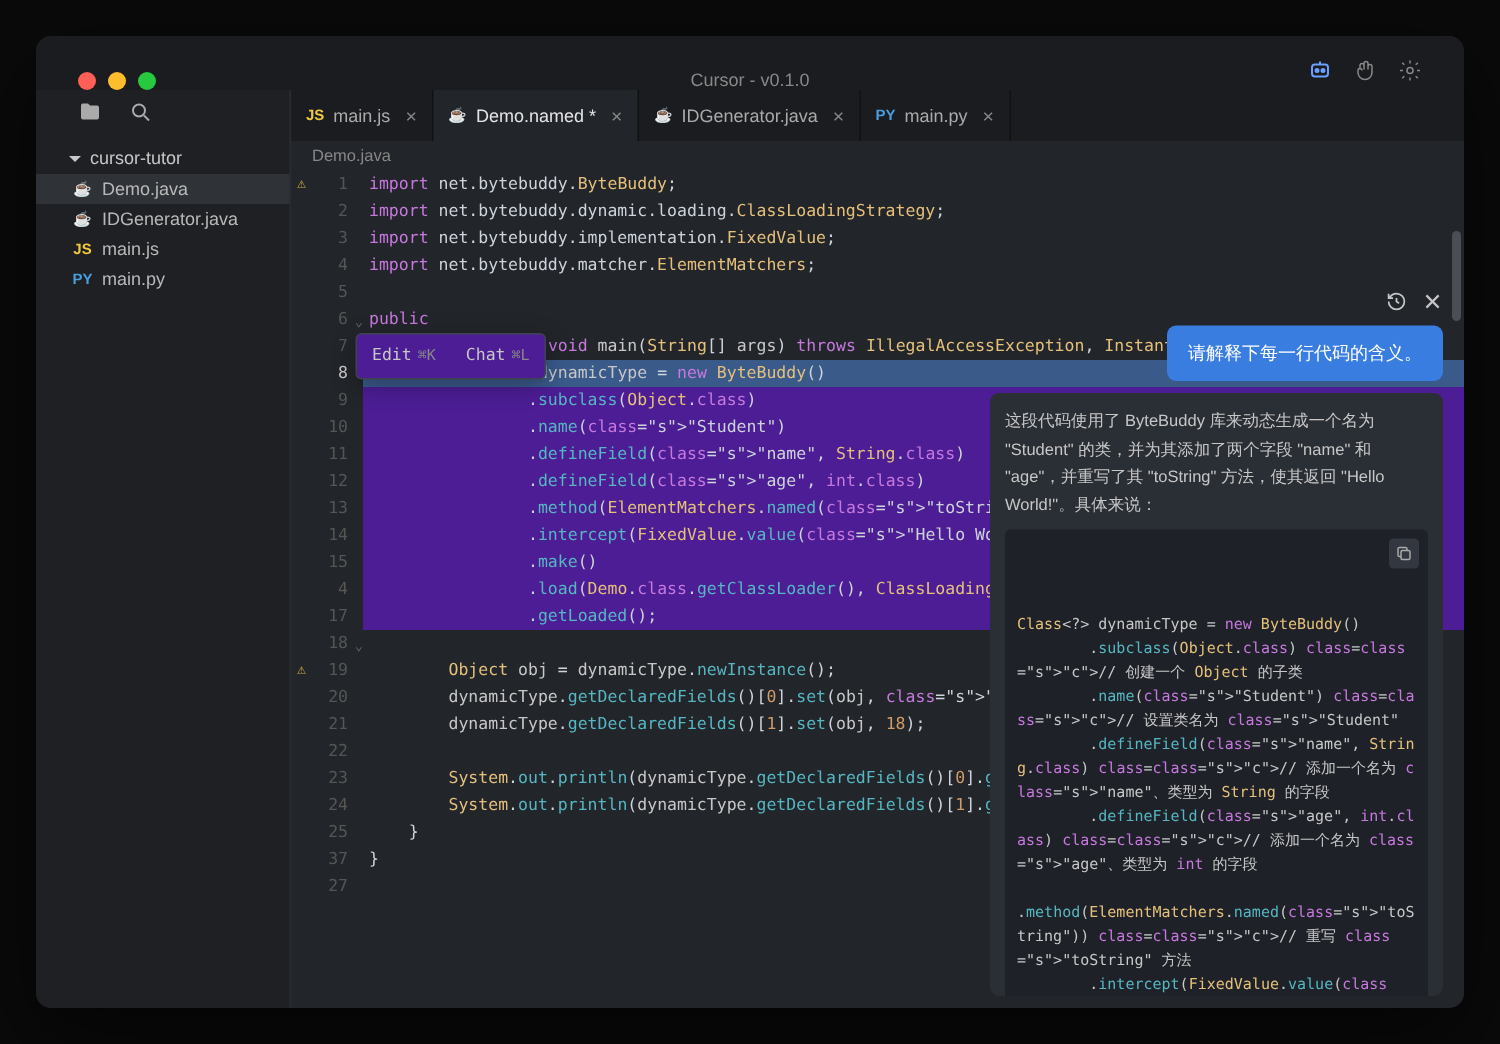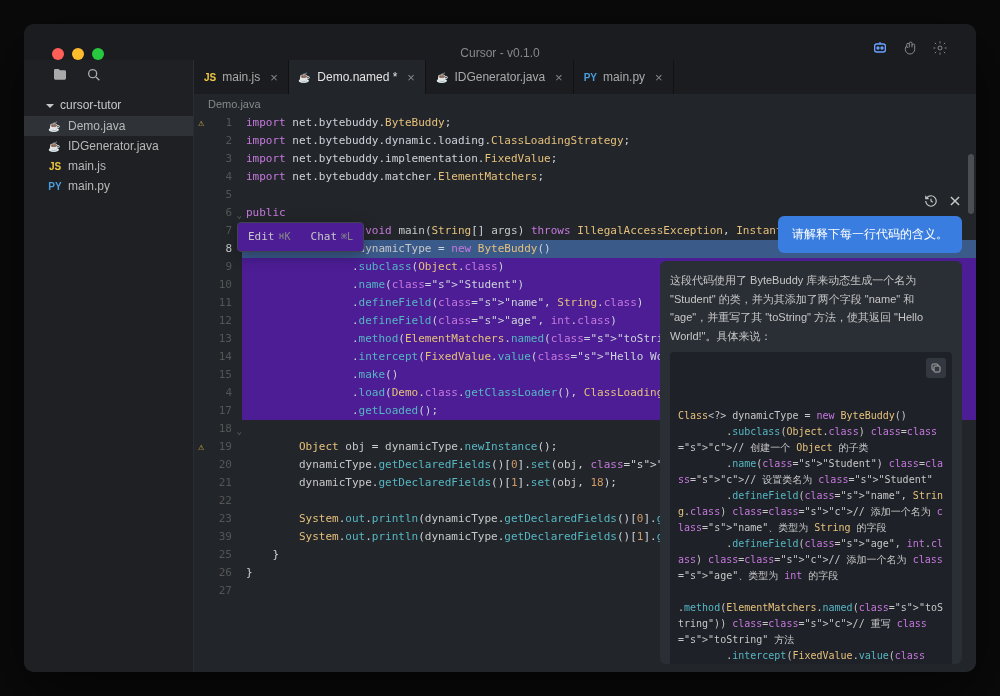--- a/index.html
+++ b/index.html
@@ -171,23 +171,23 @@
             <div class="ln">14</div>
             <div class="ln">15</div>
             <div class="ln">4</div>
             <div class="ln">17</div>
             <div class="ln">18<span class="fold">⌄</span></div>
             <div class="ln warn">19</div>
             <div class="ln">20</div>
             <div class="ln">21</div>
             <div class="ln">22</div>
             <div class="ln">23</div>
-            <div class="ln">39</div>
+            <div class="ln">24</div>
             <div class="ln">25</div>
-            <div class="ln">26</div>
+            <div class="ln">37</div>
             <div class="ln">27</div>
           </div>
         <div class="code" id="code"><div class="code-line"><span class="k">import</span> net.bytebuddy.<span class="t">ByteBuddy</span>;</div><div class="code-line"><span class="k">import</span> net.bytebuddy.dynamic.loading.<span class="t">ClassLoadingStrategy</span>;</div><div class="code-line"><span class="k">import</span> net.bytebuddy.implementation.<span class="t">FixedValue</span>;</div><div class="code-line"><span class="k">import</span> net.bytebuddy.matcher.<span class="t">ElementMatchers</span>;</div><div class="code-line"></div><div class="code-line"><span class="k">public</span></div><div class="code-line">    <span class="k">public</span> <span class="k">static</span> <span class="k">void</span> <span class="v">main</span>(<span class="t">String</span>[] <span class="v">args</span>) <span class="k">throws</span> <span class="t">IllegalAccessException</span>, <span class="t">InstantiationException</span> {</div><div class="code-line sel act">        <span class="t">Class</span>&lt;?&gt; <span class="v">dynamicType</span> = <span class="k">new</span> <span class="t">ByteBuddy</span>()</div><div class="code-line sel">                .<span class="m">subclass</span>(<span class="t">Object</span>.<span class="k">class</span>)</div><div class="code-line sel">                .<span class="m">name</span>(<span <span="" class="k">class</span>="s"&gt;"Student")</div><div class="code-line sel">                .<span class="m">defineField</span>(<span <span="" class="k">class</span>="s"&gt;"name", <span class="t">String</span>.<span class="k">class</span>)</div><div class="code-line sel">                .<span class="m">defineField</span>(<span <span="" class="k">class</span>="s"&gt;"age", <span class="k">int</span>.<span class="k">class</span>)</div><div class="code-line sel">                .<span class="m">method</span>(<span class="t">ElementMatchers</span>.<span class="m">named</span>(<span <span="" class="k">class</span>="s"&gt;"toString"))</div><div class="code-line sel">                .<span class="m">intercept</span>(<span class="t">FixedValue</span>.<span class="m">value</span>(<span <span="" class="k">class</span>="s"&gt;"Hello World!"))</div><div class="code-line sel">                .<span class="m">make</span>()</div><div class="code-line sel">                .<span class="m">load</span>(<span class="t">Demo</span>.<span class="k">class</span>.<span class="m">getClassLoader</span>(), <span class="t">ClassLoadingStrat</span></div><div class="code-line sel">                .<span class="m">getLoaded</span>();</div><div class="code-line"></div><div class="code-line">        <span class="t">Object</span> <span class="v">obj</span> = <span class="v">dynamicType</span>.<span class="m">newInstance</span>();</div><div class="code-line">        <span class="v">dynamicType</span>.<span class="m">getDeclaredFields</span>()[<span class="n">0</span>].<span class="m">set</span>(<span class="v">obj</span>, <span <span="" class="k">class</span>="s"&gt;"Tom");</div><div class="code-line">        <span class="v">dynamicType</span>.<span class="m">getDeclaredFields</span>()[<span class="n">1</span>].<span class="m">set</span>(<span class="v">obj</span>, <span class="n">18</span>);</div><div class="code-line"></div><div class="code-line">        <span class="t">System</span>.<span class="m">out</span>.<span class="m">println</span>(<span class="v">dynamicType</span>.<span class="m">getDeclaredFields</span>()[<span class="n">0</span>].<span class="m">get</span>(ob</div><div class="code-line">        <span class="t">System</span>.<span class="m">out</span>.<span class="m">println</span>(<span class="v">dynamicType</span>.<span class="m">getDeclaredFields</span>()[<span class="n">1</span>].<span class="m">get</span>(ob</div><div class="code-line">    }</div><div class="code-line">}</div><div class="code-line"></div></div>
 
         <div class="hint">
           <div class="hint-item"><span>Edit</span><span class="key">⌘K</span></div>
           <div class="hint-item"><span>Chat</span><span class="key">⌘L</span></div>
         </div>
 
         <div class="scrollbar-v"></div>

